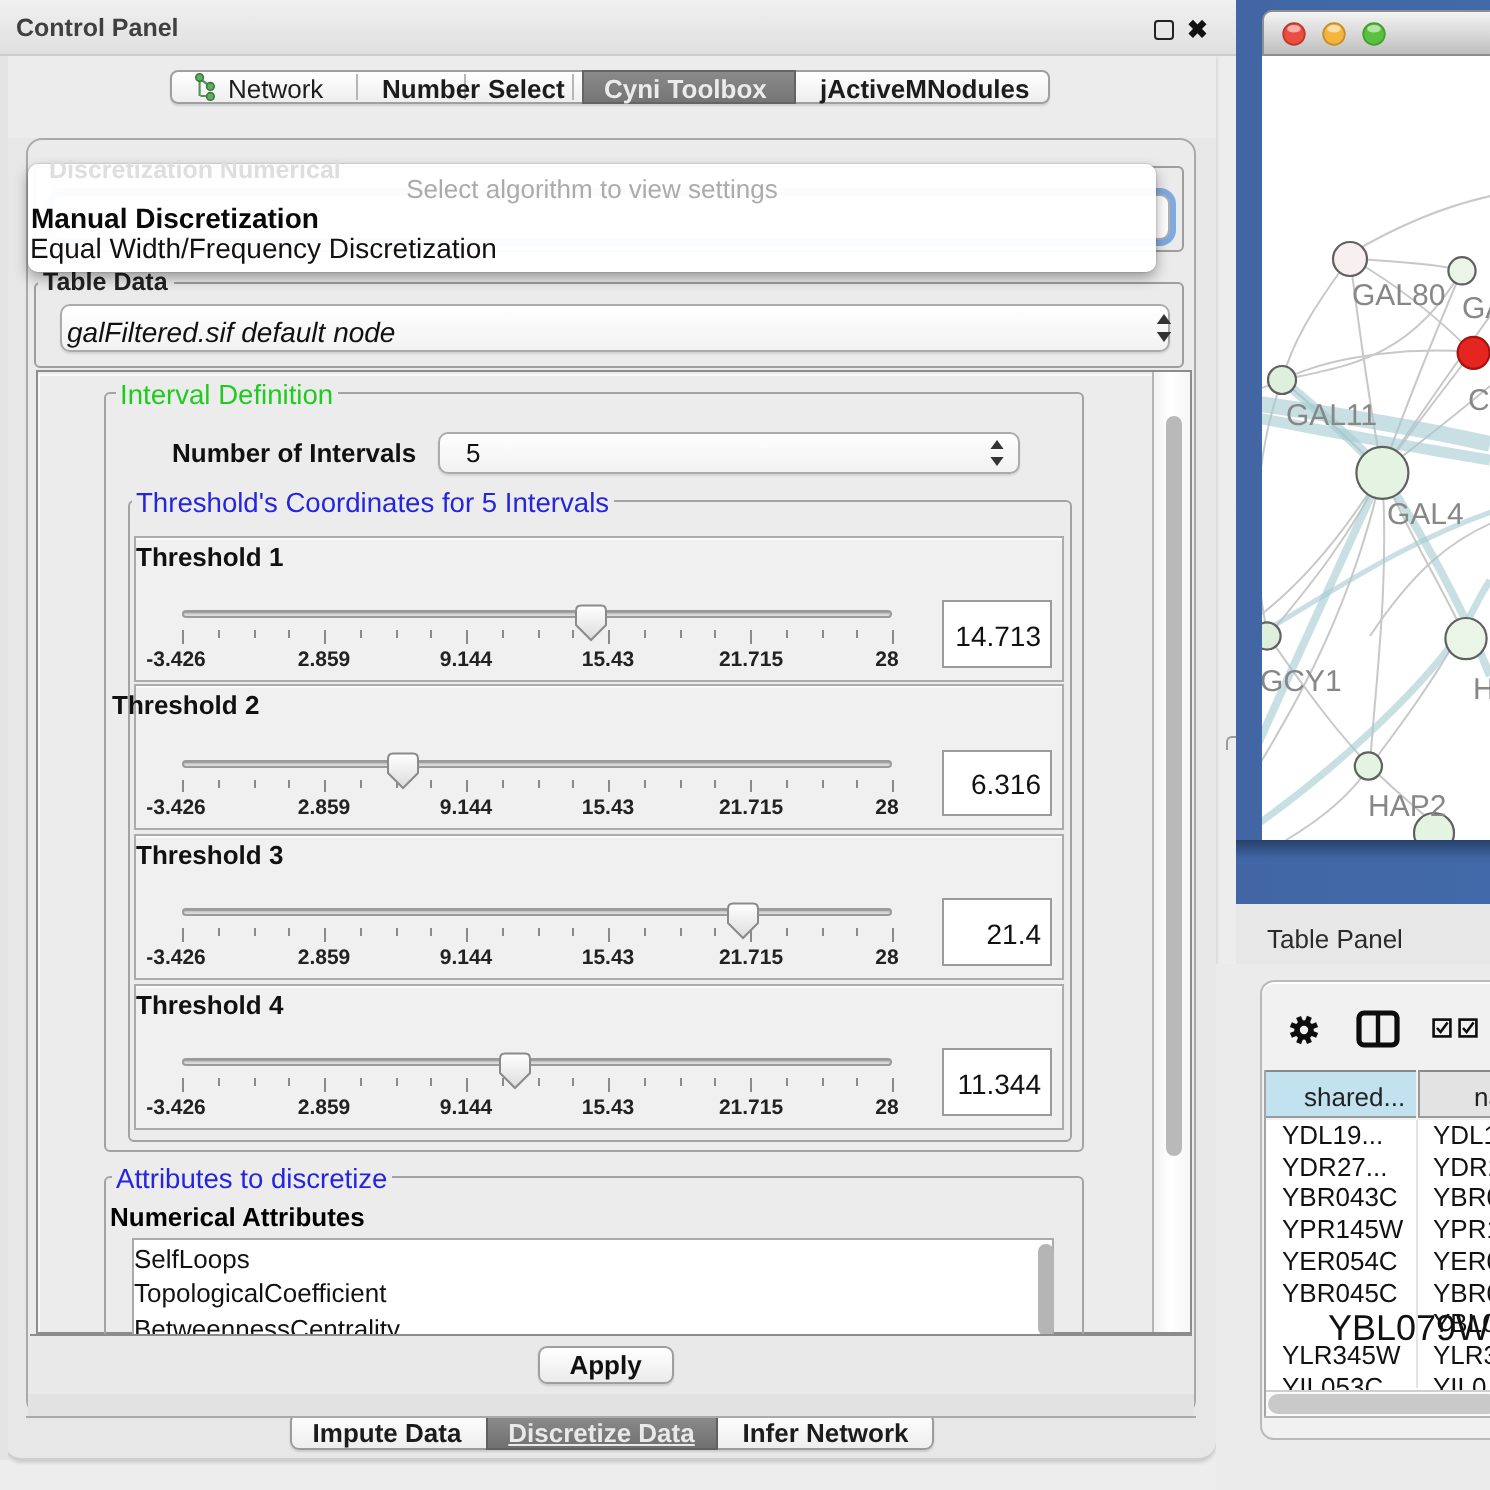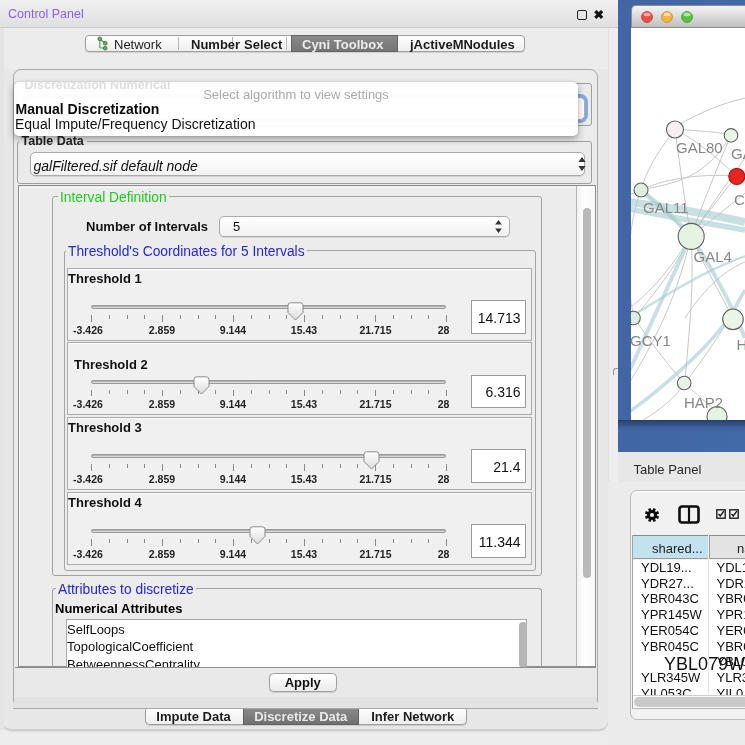--- a/index.html
+++ b/index.html
@@ -2,21 +2,21 @@
 <html><head><meta charset="utf-8">
 <style>
 * { margin:0; padding:0; box-sizing:border-box; }
 html,body { width:745px; height:745px; }
 body { font-family:"Liberation Sans", sans-serif; position:relative; background:#ededed; overflow:hidden; }
 .abs { position:absolute; }
 </style></head>
 <body>
 <div class="abs" style="left:2px; top:27px; width:606px; height:703px; background:#e7e7e7; border-radius:0 0 9px 9px; box-shadow:0 1px 2px rgba(0,0,0,0.18); border-bottom:1px solid #cfcfcf;"></div>
 <div class="abs" style="left:0; top:0; width:618px; height:28px; background:linear-gradient(#f0f0f0,#e0e0e0); border-bottom:1px solid #cccccc;"></div>
-<div class="abs" style="left:8px; top:7px; font-size:12.5px; color:#8b5cf6;">Control Panel</div>
+<div class="abs" style="left:8px; top:7px; font-size:12.5px; color:#404040;font-weight:bold;">Control Panel</div>
 <div class="abs" style="left:577px; top:10px; width:10px; height:10px; border:1.6px solid #222; border-radius:2px;"></div>
 <div class="abs" style="left:593.5px; top:6.5px; font-size:12.5px; font-weight:bold; color:#111;">✖</div>
 <div class="abs" style="left:2px; top:28px; width:606px; height:41px; background:#ececec;"></div>
 <div class="abs" style="left:85px; top:35px; width:440px; height:17px; background:linear-gradient(#ffffff,#eeeeee); border:1px solid #9f9f9f; border-radius:4px; box-shadow:0 1px 1px rgba(0,0,0,0.12);"></div>
 <div class="abs" style="left:291px; top:35px; width:107px; height:17px; background:linear-gradient(#8a8a8a,#757575); border:1px solid #646464;"></div>
 <div class="abs" style="left:177.5px; top:37px; width:1px; height:13px; background:#b5b5b5;"></div>
 <div class="abs" style="left:231.5px; top:37px; width:1px; height:13px; background:#b5b5b5;"></div>
 <div class="abs" style="left:286px; top:37px; width:1px; height:13px; background:#b5b5b5;"></div>
 <svg class="abs" style="left:97px; top:36px;" width="11" height="15" viewBox="0 0 11 15">
     <path d="M2.8 3 L2.8 12 M3 3.5 L8 7 M3.2 12 L8 12" stroke="#55945a" stroke-width="1.1" fill="none"></path>
@@ -93,21 +93,21 @@
 <div class="abs" style="left:203px; top:323.5px; width:60px; text-align:center; font-size:10.5px; font-weight:bold; color:#222;">9.144</div>
 <div class="abs" style="left:274px; top:323.5px; width:60px; text-align:center; font-size:10.5px; font-weight:bold; color:#222;">15.43</div>
 <div class="abs" style="left:345.5px; top:323.5px; width:60px; text-align:center; font-size:10.5px; font-weight:bold; color:#222;">21.715</div>
 <div class="abs" style="left:413.5px; top:323.5px; width:60px; text-align:center; font-size:10.5px; font-weight:bold; color:#222;">28</div>
 <svg class="abs" style="left:287.4px; top:301.5px;" width="17" height="19" viewBox="0 0 17 19">
     <path d="M1 3.5 Q1 0.8 3.5 0.8 L13.5 0.8 Q16 0.8 16 3.5 L16 10.5 L8.5 18 L1 10.5 Z" fill="url(#thg)" stroke="#8a8a8a" stroke-width="1"></path>
   </svg>
 <div class="abs" style="left:471px; top:300.0px; width:54.5px; height:33.5px; background:#ffffff; border:1px solid #9b9b9b;"></div>
 <div class="abs" style="left:471px; top:309.5px; width:49.5px; text-align:right; font-size:14px; color:#111;">14.713</div>
 <div class="abs" style="left:66.5px; top:342px; width:465px; height:73px; background:#f0f0f0; border:1px solid #ababab; box-shadow:inset 0 1px 0 #fafafa;"></div>
-<div class="abs" style="left:74px; top:345px; font-size:13px; font-weight:bold; color:#111;margin-top:12px;">Threshold 2</div>
+<div class="abs" style="left:56px; top:345px; font-size:13px; font-weight:bold; color:#111;">Threshold 2</div>
 <div class="abs" style="left:91px; top:379.5px; width:355px; height:4px; background:linear-gradient(#8e8e8e,#c9c9c9 40%,#e3e3e3); border-radius:2.5px; border:1px solid #9a9a9a;"></div>
 <div class="abs" style="left:91.00px; top:389.5px; width:1px; height:6.5px; background:#8a8a8a;"></div>
 <div class="abs" style="left:108.75px; top:389.5px; width:1px; height:4px; background:#8a8a8a;"></div>
 <div class="abs" style="left:126.50px; top:389.5px; width:1px; height:4px; background:#8a8a8a;"></div>
 <div class="abs" style="left:144.25px; top:389.5px; width:1px; height:4px; background:#8a8a8a;"></div>
 <div class="abs" style="left:162.00px; top:389.5px; width:1px; height:6.5px; background:#8a8a8a;"></div>
 <div class="abs" style="left:179.75px; top:389.5px; width:1px; height:4px; background:#8a8a8a;"></div>
 <div class="abs" style="left:197.50px; top:389.5px; width:1px; height:4px; background:#8a8a8a;"></div>
 <div class="abs" style="left:215.25px; top:389.5px; width:1px; height:4px; background:#8a8a8a;"></div>
 <div class="abs" style="left:233.00px; top:389.5px; width:1px; height:6.5px; background:#8a8a8a;"></div>
@@ -214,21 +214,21 @@
 <div class="abs" style="left:518.5px; top:621.5px; width:8px; height:46px; background:#b5b5b5; border-radius:4px;"></div>
 <div class="abs" style="left:15px; top:667px; width:581px; height:1px; background:#8c8c8c; z-index:10;"></div>
 <div class="abs" style="left:14px; top:668px; width:583px; height:29px; background:#e9e9e9; z-index:10;"></div>
 <div class="abs" style="left:14px; top:697px; width:583px; height:10.5px; background:#e2e2e2; z-index:10;"></div>
 <div class="abs" style="left:13px; top:707.5px; width:585px; height:1.2px; background:#a9a9a9; z-index:10;"></div>
 <div class="abs" style="left:269px; top:672.5px; width:67.5px; height:19.5px; background:linear-gradient(#ffffff,#ebebeb); border:1px solid #9f9f9f; border-radius:4.5px; box-shadow:0 1px 1px rgba(0,0,0,0.12); z-index:11;"></div>
 <div class="abs" style="left:269px; top:675px; width:67.5px; text-align:center; font-size:13px; font-weight:bold; color:#111; z-index:12;">Apply</div>
 <div class="abs" style="left:144.5px; top:706px; width:322px; height:18.5px; background:linear-gradient(#ffffff,#eeeeee); border:1px solid #9c9c9c; border-radius:4.5px; box-shadow:0 1px 1px rgba(0,0,0,0.12);"></div>
 <div class="abs" style="left:242.5px; top:706px; width:116.5px; height:18.5px; background:linear-gradient(#8d8d8d,#707070); border:1px solid #606060;"></div>
 <div class="abs" style="left:144.5px; top:708.5px; width:98px; text-align:center; font-size:13px; font-weight:bold; color:#1c1c1c;">Impute Data</div>
-<div class="abs" style="left:242.5px; top:708.5px; width:116.5px; text-align:center; font-size:13px; font-weight:bold; color:#e9e9e9;">Discretize Data</div>
+<div class="abs" style="left:242.5px; top:708.5px; width:116.5px; text-align:center; font-size:13px; font-weight:bold; color:#e9e9e9;text-decoration:underline;">Discretize Data</div>
 <div class="abs" style="left:359px; top:708.5px; width:107.5px; text-align:center; font-size:13px; font-weight:bold; color:#1c1c1c;">Infer Network</div>
 <div class="abs" style="left:613px; top:368px; width:5px; height:7px; border:1px solid #9a9a9a; border-right:none; border-bottom:none; border-radius:3px 0 0 0;"></div>
 <div class="abs" style="left:0px; top:28px; width:3.5px; height:702px; background:#e4e4e4;"></div>
 <div class="abs" style="left:618px; top:0; width:127px; height:451.5px; background:linear-gradient(90deg,#4166a3,#4269a9);"></div>
 <div class="abs" style="left:618px; top:420px; width:127px; height:12px; background:linear-gradient(#27406a,#3d63a0 70%,#4269a9);"></div>
 <div class="abs" style="left:631px; top:5px; width:114px; height:23px; background:linear-gradient(#f4f4f4,#bfbfbf); border:1px solid #8e8e8e; border-right:none; border-radius:5px 0 0 0;"></div>
 <svg class="abs" style="left:641.3px; top:10.8px;" width="12" height="12" viewBox="0 0 12 12">
     <circle cx="6" cy="6" r="5.4" fill="#ee4d42" stroke="#b93a31" stroke-width="0.9"></circle>
     <ellipse cx="6" cy="3.4" rx="3.4" ry="1.9" fill="rgba(255,255,255,0.55)"></ellipse>
   </svg>
@@ -354,13 +354,13 @@
 <div class="abs" style="left:641px; top:685.6px; font-size:13px; color:#111;">YIL053C</div>
 <div class="abs" style="left:716.5px; top:685.6px; font-size:13px; color:#111;">YIL0</div>
 <div class="abs" style="left:632px; top:694.5px; width:113px; height:13.5px; background:#fafafa; border-top:1px solid #cfcfcf;"></div>
 <div class="abs" style="left:634px; top:696.5px; width:115px; height:10.5px; background:#c9c9c9; border-radius:5px;"></div>
 <div class="abs" style="left:708px; top:560px; width:1px; height:134px; background:#e4e4e4;"></div>
 <div class="abs" style="left:631.5px; top:535px; width:1px; height:173.5px; background:#a5a5a5;"></div>
 <div class="abs" style="left:631.5px; top:708px; width:114px; height:1px; background:#b5b5b5;"></div>
 <div class="abs" style="left:14px; top:82px; width:564px; height:53.5px; background:rgba(255,255,255,0.96); border-radius:5px; box-shadow:0 3px 7px rgba(0,0,0,0.35), 0 0 1px rgba(0,0,0,0.3); z-index:40;"></div>
 <div class="abs" style="left:14px; top:87px; width:564px; text-align:center; font-size:13px; color:#ababab; z-index:41;">Select algorithm to view settings</div>
 <div class="abs" style="left:15.5px; top:101px; font-size:14px; font-weight:bold; color:#0a0a0a; z-index:41;">Manual Discretization</div>
-<div class="abs" style="left:15px; top:116.3px; font-size:14px; color:#111; z-index:41;">Equal Impute/Frequency Discretization</div>
+<div class="abs" style="left:15px; top:116.3px; font-size:14px; color:#111; z-index:41;">Equal Width/Frequency Discretization</div>
 <div class="abs" style="left:24.5px; top:78px; font-size:12.5px; font-weight:bold; color:#dedede; z-index:42;">Discretization Numerical</div>
 </body></html>

